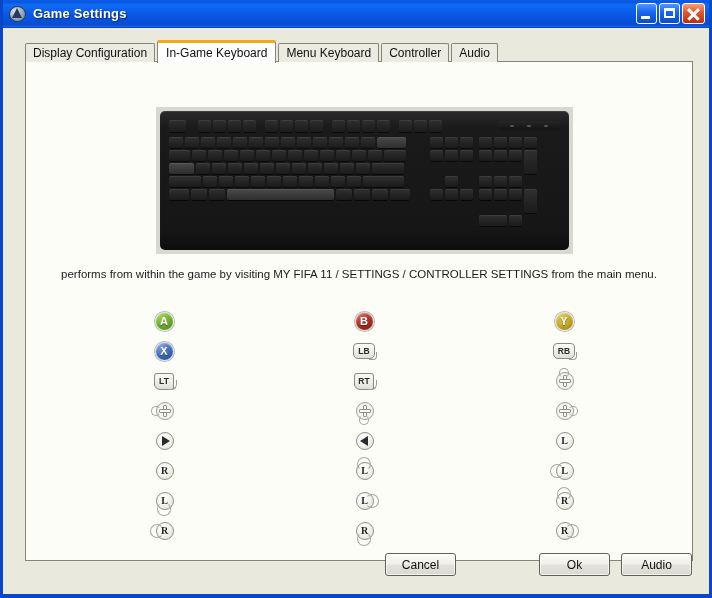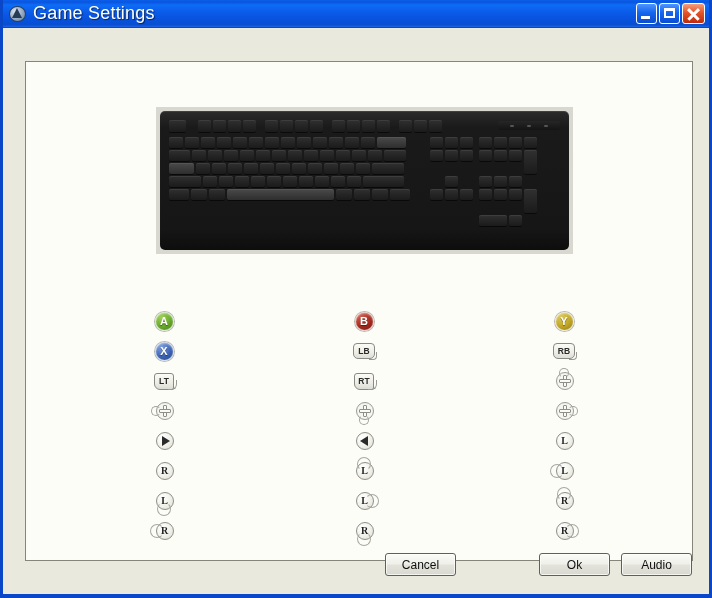--- a/index.html
+++ b/index.html
@@ -57,22 +57,22 @@
   #app-icon .tri {
     position: absolute;
     left: 3px; top: 3px;
     width: 0; height: 0;
     border-left: 5.5px solid transparent;
     border-right: 5.5px solid transparent;
     border-bottom: 10px solid #253b56;
   }
   #title-text {
     color: #ffffff;
-    font-size: 18px;
-    font-weight: normal;
+    font-size: 13px;
+    font-weight: bold;
     letter-spacing: .2px;
     text-shadow: 1px 1px 1px rgba(0,0,0,.55);
     white-space: nowrap;
   }
   #win-buttons {
     position: absolute;
     right: 4px; top: 3px;
     display: flex;
     gap: 2px;
   }
@@ -459,20 +459,27 @@
       </div>
       <div class="winbtn close">
         <span class="x1"></span>
         <span class="x2"></span>
       </div>
     </div>
   </div>
 
   <div id="client">
 
+    <div id="tabstrip">
+      <div class="tab">Display Configuration</div>
+      <div class="tab active">In-Game Keyboard</div>
+      <div class="tab">Menu Keyboard</div>
+      <div class="tab">Controller</div>
+      <div class="tab">Audio</div>
+    </div>
 
     <div id="panel">
 
       <div id="keyboard-image">
         <div id="kb-body">
 
           <div class="kb-fnrow">
             <div class="grp">
                 <div class="key esc"></div>
               </div>
@@ -638,20 +645,21 @@
                   <div class="key" style="width:28px"></div>
                   <div class="key"></div>
                 </div>
             </div>
 
           </div>
         </div>
       </div>
 
       <div id="instructions">
+        <div>performs from within the game by visiting MY FIFA 11 / SETTINGS / CONTROLLER SETTINGS from the main menu.</div>
       </div>
 
       <div id="mapping">
 
         <div class="map-col" id="col1">
           <div class="map-cell">
             <span class="face a">A</span>
           </div>
           <div class="map-cell">
             <span class="face x">X</span>

